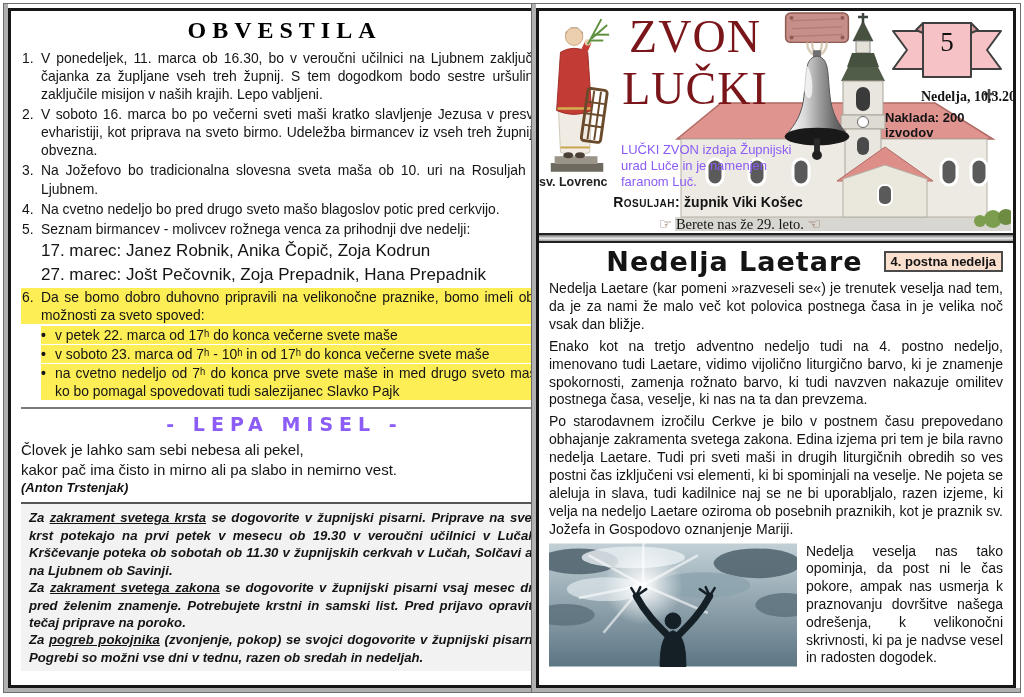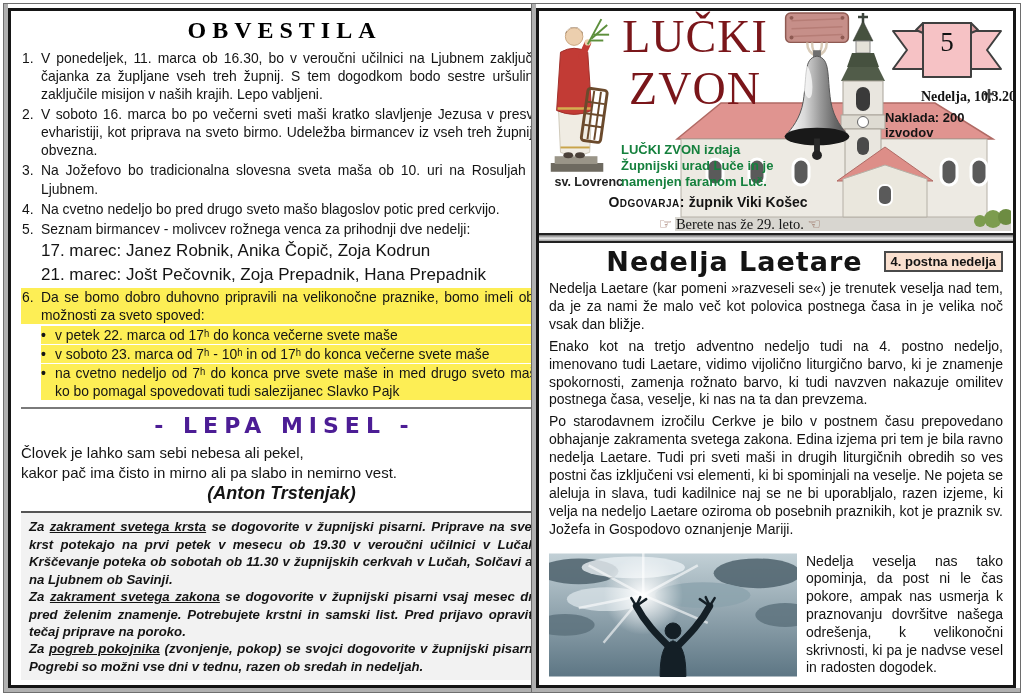--- a/index.html
+++ b/index.html
@@ -34,71 +34,71 @@
     text-align:justify;margin-bottom:2px;}
   .ann-num{padding-left:1px;}
   .ann-sub{margin-left:20px;font-size:17px;line-height:1.3;margin-bottom:2px;}
   .ann-bullet{display:grid;grid-template-columns:14px 1fr;margin-left:20px;font-size:13.9px;
     line-height:1.3;text-align:justify;margin-bottom:1px;}
   .b-dot{font-weight:bold;}
   .hl{background:var(--hl);}
 
   .rule-mid{border:none;border-top:2px solid #7a7a7a;margin:7px 0 2px 0;}
   .lepa-title{font-family:"DejaVu Sans","Liberation Sans",sans-serif;font-weight:bold;
-    font-size:22px;letter-spacing:6px;text-align:center;margin:4px 0 5px 0;color:#4c1d95;}
+    font-size:19px;letter-spacing:6px;text-align:center;margin:4px 0 5px 0;color:#8b5cf6;}
   .quote-line{font-size:15px;line-height:1.3;}
-  .attribution{font-style:italic;font-weight:bold;font-size:18px;text-align:center;
+  .attribution{font-style:italic;font-weight:bold;font-size:13px;text-align:left;
     padding-right:6px;margin-top:1px;}
 
   .info{margin-top:7px;border-top:2px solid #555;background:#f2f2f2;
     padding:5px 8px 5px 8px;font-style:italic;font-weight:bold;
     font-size:13.2px;line-height:1.32;text-align:justify;}
   .info p{margin:0;}
   .info .u{text-decoration:underline;}
 
   
   .masthead{position:relative;height:222px;background:#fff;}
   .masthead .abs{position:absolute;}
   .saint-fig{left:4px;top:2px;width:70px;height:161px;}
-  .saint-caption{left:0;top:164px;width:84px;text-align:right;font-weight:bold;
+  .saint-caption{left:0;top:164px;width:84px;text-align:left;font-weight:bold;
     font-size:12.5px;color:#222;}
   .mast-title{left:78px;top:0;width:156px;text-align:center;
     font-family:"Liberation Serif",serif;font-size:46px;line-height:52px;
     color:var(--maroon);letter-spacing:1px;z-index:2;}
   .bell-fig{left:228px;top:0;width:100px;height:152px;z-index:2;}
   .church-fig{right:2px;top:0;width:336px;height:220px;z-index:1;}
   .ribbon-wrap{left:350px;top:8px;width:116px;height:64px;z-index:3;}
   .ribbon-num{position:absolute;left:0;top:8px;width:116px;text-align:center;
     font-family:"Liberation Serif",serif;font-size:27px;color:#111;}
   .issue-date{left:346px;top:78px;width:130px;font-family:"Liberation Serif",serif;
     font-weight:bold;font-size:14px;z-index:3;margin-left:36px;}
   .issue-circ{left:346px;top:99px;width:130px;font-family:Liberation Sans, sans-serif;
     font-weight:bold;font-size:13px;z-index:3;}
-  .publisher{left:82px;top:131px;width:178px;font-weight:bold;font-size:13px;
-    line-height:16px;color:#15803d;z-index:3;}
+  .publisher{left:82px;top:131px;width:178px;font-weight:normal;font-size:13px;
+    line-height:16px;color:#8b5cf6;z-index:3;}
   .responsible{left:56px;top:183px;width:226px;text-align:center;font-weight:bold;
     font-size:14px;z-index:3;}
   .responsible .sc{font-variant:small-caps;letter-spacing:.5px;}
   .readers{left:56px;top:204px;width:226px;text-align:right;
     font-family:"Liberation Serif",serif;font-size:14.5px;z-index:3;}
   .hand{color:#8a5a48;font-size:15px;}
 
   .gray-bar{height:10px;border-top:2px solid #222;border-bottom:2px solid #222;
     background:linear-gradient(180deg,#6f6f6f 0%,#ececec 55%,#9a9a9a 100%);}
 
   .article{padding:3px 10px 0 10px;height:447px;overflow:hidden;}
   .headline-row{display:flex;align-items:center;gap:21px;margin-bottom:2px;justify-content:flex-end;}
   .art-source{font-style:italic;font-size:12px;width:168px;flex:none;color:#111;}
   .art-title{flex:1;text-align:center;font-family:"DejaVu Sans","Liberation Sans",sans-serif;
     font-weight:bold;font-size:27px;letter-spacing:1px;white-space:nowrap;}
   .art-badge{flex:none;font-weight:bold;font-size:13px;background:var(--badge);
     border:2px solid #4a4a4a;padding:1px 5px;white-space:nowrap;}
   .art-p{margin:3px 0 4px 0;font-size:14px;line-height:1.28;text-align:justify;color:#131313;}
 
-  .article-bottom{display:flex;gap:9px;margin-top:14px;}
+  .article-bottom{display:flex;gap:9px;margin-top:4px;}
   .sky-fig{flex:none;width:248px;height:124px;}
   .closing{flex:1;font-size:14px;line-height:1.27;text-align:justify;color:#131313;}
 </style>
 </head>
 <body>
 
 <div class="canvas">
 
   <div class="page-frame left">
     <div class="page-inner">
@@ -119,21 +119,21 @@
             </div>
             <div class="ann-item">
               <span class="ann-num">4.</span>
               <span class="ann-text">Na cvetno nedeljo bo pred drugo sveto mašo blagoslov potic pred cerkvijo.</span>
             </div>
             <div class="ann-item">
               <span class="ann-num">5.</span>
               <span class="ann-text">Seznam birmancev - molivcev rožnega venca za prihodnji dve nedelji:</span>
             </div>
             <div class="ann-sub">17. marec: Janez Robnik, Anika Čopič, Zoja Kodrun</div>
-            <div class="ann-sub">21. marec: Jošt Pečovnik, Zoja Prepadnik, Hana Prepadnik</div>
+            <div class="ann-sub">27. marec: Jošt Pečovnik, Zoja Prepadnik, Hana Prepadnik</div>
             <div class="ann-item hl">
               <span class="ann-num">6.</span>
               <span class="ann-text">Da se bomo dobro duhovno pripravili na velikonočne praznike, bomo imeli obilo možnosti za sveto spoved:</span>
             </div>
             <div class="ann-bullet hl">
               <span class="b-dot">•</span>
               <span class="b-text">v petek 22. marca od 17ʰ do konca večerne svete maše</span>
             </div>
             <div class="ann-bullet hl">
               <span class="b-dot">•</span>
@@ -191,22 +191,22 @@
             <line x1="43" y1="92" x2="61" y2="92" stroke="#6b4a2c" stroke-width="2"></line>
             <line x1="43" y1="104" x2="61" y2="104" stroke="#6b4a2c" stroke-width="2"></line>
             <line x1="43" y1="116" x2="61" y2="116" stroke="#6b4a2c" stroke-width="2"></line>
           </g>
           <ellipse cx="26" cy="146" rx="5" ry="3" fill="#4a4038"></ellipse>
           <ellipse cx="38" cy="146" rx="5" ry="3" fill="#4a4038"></ellipse>
         </svg>
         <div class="abs saint-caption">sv. Lovrenc</div>
 
         <div class="abs mast-title">
+          <div>ZVON</div>
           <div>LUČKI</div>
-          <div>ZVON</div>
         </div>
 
         <svg class="abs bell-fig" viewBox="0 0 100 155">
           <defs>
             <linearGradient id="bellG" x1="0" y1="0" x2="1" y2="0">
               <stop offset="0" stop-color="#fdfdfd"></stop>
                 <stop offset=".3" stop-color="#d9d9d9"></stop>
               <stop offset=".55" stop-color="#9b9b9b"></stop>
                 <stop offset=".78" stop-color="#6a6a6a"></stop>
               <stop offset="1" stop-color="#474747"></stop>
@@ -276,21 +276,21 @@
           </svg>
           <span class="ribbon-num">5</span>
         </div>
 
         <div class="abs issue-date">Nedelja, 10.3.2024</div>
         <div class="abs issue-circ">Naklada: 200 izvodov</div>
 
         <div class="abs publisher">LUČKI ZVON izdaja Župnijski urad Luče in je namenjen faranom Luč.</div>
 
         <div class="abs responsible">
-          <span class="sc">Odgovarja:</span><span> župnik Viki Košec</span>
+          <span class="sc">Rosuljah:</span><span> župnik Viki Košec</span>
         </div>
 
         <div class="abs readers">
           <span class="hand">☞</span>
           <span>Berete nas že 29. leto.</span>
           <span class="hand">☜</span>
         </div>
       </div>
 
       <div class="gray-bar"></div>

